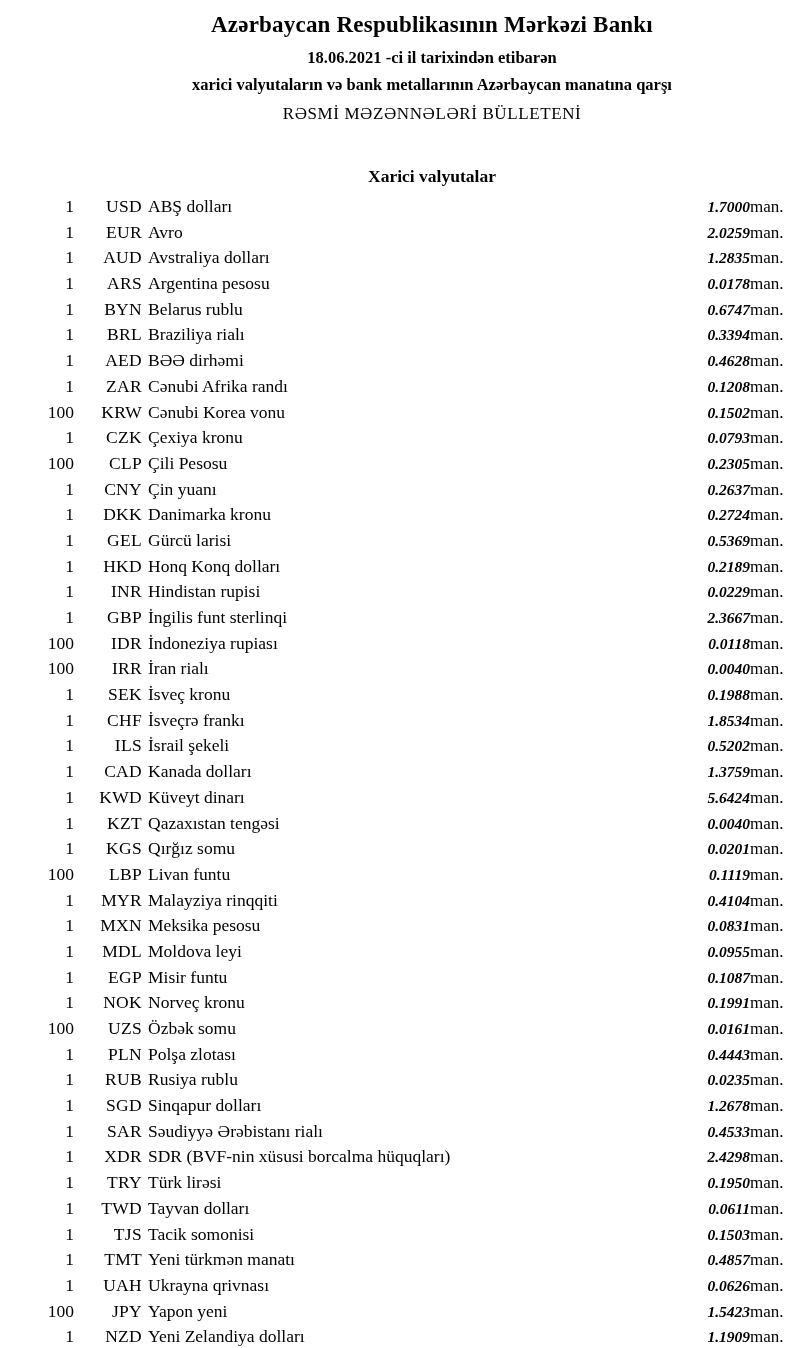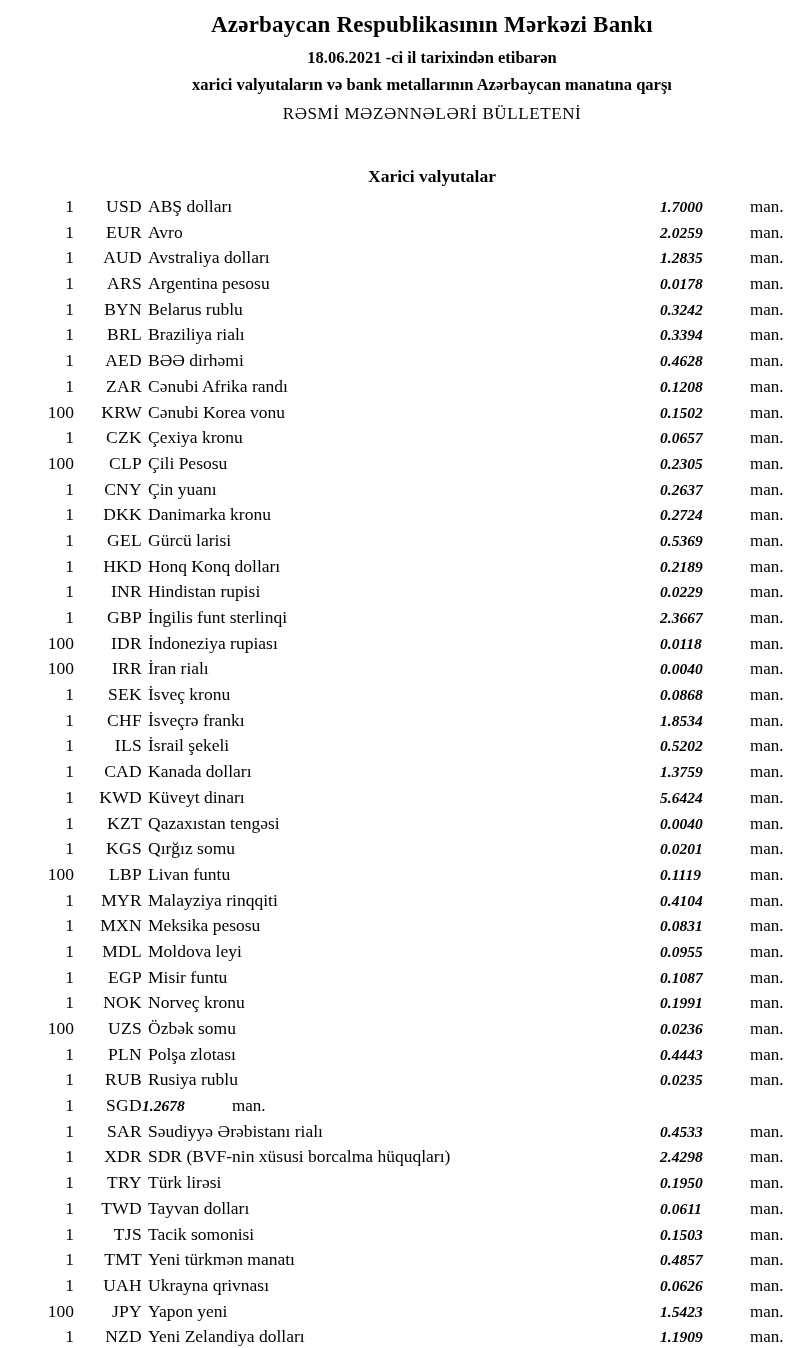--- a/index.html
+++ b/index.html
@@ -69,21 +69,21 @@
   }
   .name {
     flex: 1;
     padding-left: 6px;
     white-space: nowrap;
     overflow: hidden;
   }
   .rate {
     flex: none;
     width: 90px;
-    text-align: left;
+    text-align: right;
     font-weight: bold;
     font-style: italic;
     font-size: 15.5px;
   }
   .unit {
     flex: none;
     width: 52px;
     padding-left: 0;
     font-size: 17px;
   }
@@ -125,21 +125,21 @@
         <span class="qty">1</span>
         <span class="code">ARS</span>
         <span class="name">Argentina pesosu</span>
         <span class="rate">0.0178</span>
         <span class="unit">man.</span>
       </div>
       <div class="row">
         <span class="qty">1</span>
         <span class="code">BYN</span>
         <span class="name">Belarus rublu</span>
-        <span class="rate">0.3242</span>
+        <span class="rate">0.6747</span>
         <span class="unit">man.</span>
       </div>
       <div class="row">
         <span class="qty">1</span>
         <span class="code">BRL</span>
         <span class="name">Braziliya rialı</span>
         <span class="rate">0.3394</span>
         <span class="unit">man.</span>
       </div>
       <div class="row">
@@ -160,21 +160,21 @@
         <span class="qty">100</span>
         <span class="code">KRW</span>
         <span class="name">Cənubi Korea vonu</span>
         <span class="rate">0.1502</span>
         <span class="unit">man.</span>
       </div>
       <div class="row">
         <span class="qty">1</span>
         <span class="code">CZK</span>
         <span class="name">Çexiya kronu</span>
-        <span class="rate">0.0657</span>
+        <span class="rate">0.0793</span>
         <span class="unit">man.</span>
       </div>
       <div class="row">
         <span class="qty">100</span>
         <span class="code">CLP</span>
         <span class="name">Çili Pesosu</span>
         <span class="rate">0.2305</span>
         <span class="unit">man.</span>
       </div>
       <div class="row">
@@ -230,21 +230,21 @@
         <span class="qty">100</span>
         <span class="code">IRR</span>
         <span class="name">İran rialı</span>
         <span class="rate">0.0040</span>
         <span class="unit">man.</span>
       </div>
       <div class="row">
         <span class="qty">1</span>
         <span class="code">SEK</span>
         <span class="name">İsveç kronu</span>
-        <span class="rate">0.0868</span>
+        <span class="rate">0.1988</span>
         <span class="unit">man.</span>
       </div>
       <div class="row">
         <span class="qty">1</span>
         <span class="code">CHF</span>
         <span class="name">İsveçrə frankı</span>
         <span class="rate">1.8534</span>
         <span class="unit">man.</span>
       </div>
       <div class="row">
@@ -321,40 +321,41 @@
         <span class="qty">1</span>
         <span class="code">NOK</span>
         <span class="name">Norveç kronu</span>
         <span class="rate">0.1991</span>
         <span class="unit">man.</span>
       </div>
       <div class="row">
         <span class="qty">100</span>
         <span class="code">UZS</span>
         <span class="name">Özbək somu</span>
-        <span class="rate">0.0236</span>
+        <span class="rate">0.0161</span>
         <span class="unit">man.</span>
       </div>
       <div class="row">
         <span class="qty">1</span>
         <span class="code">PLN</span>
         <span class="name">Polşa zlotası</span>
         <span class="rate">0.4443</span>
         <span class="unit">man.</span>
       </div>
       <div class="row">
         <span class="qty">1</span>
         <span class="code">RUB</span>
         <span class="name">Rusiya rublu</span>
         <span class="rate">0.0235</span>
         <span class="unit">man.</span>
       </div>
       <div class="row">
         <span class="qty">1</span>
         <span class="code">SGD</span>
+        <span class="name">Sinqapur dolları</span>
         <span class="rate">1.2678</span>
         <span class="unit">man.</span>
       </div>
       <div class="row">
         <span class="qty">1</span>
         <span class="code">SAR</span>
         <span class="name">Səudiyyə Ərəbistanı rialı</span>
         <span class="rate">0.4533</span>
         <span class="unit">man.</span>
       </div>

